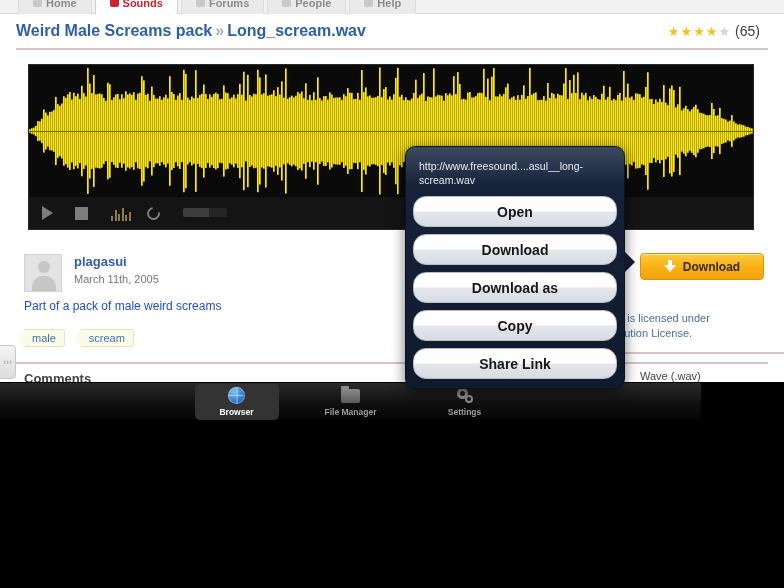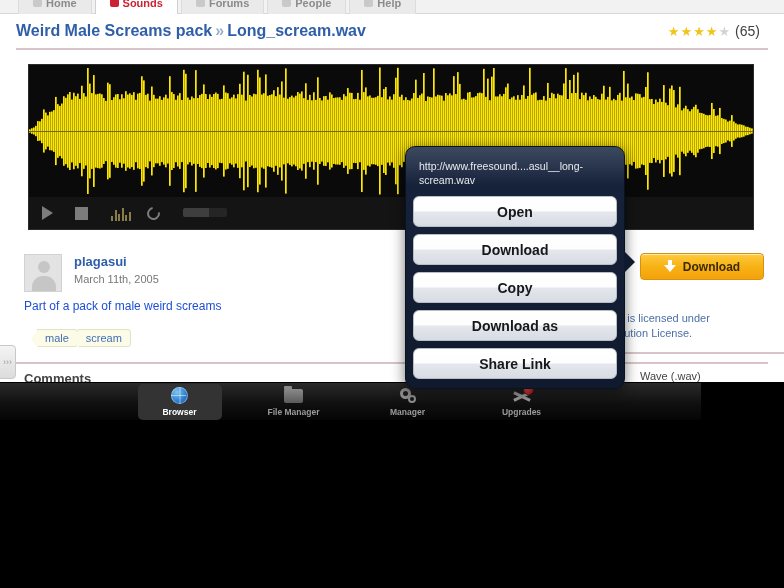--- a/index.html
+++ b/index.html
@@ -101,21 +101,21 @@
   }
   .avatar::after {
     content: ""; position: absolute; left: 7px; top: 21px; width: 24px; height: 16px;
     border-radius: 11px 11px 0 0; background: #c6c6c6;
   }
   .author-name { font-size: 13px; font-weight: bold; color: #2f5fa8; line-height: 16px; }
   .author-date { font-size: 11px; color: #777; margin-top: 3px; }
   .descr { position: absolute; left: 24px; top: 299px; font-size: 12px; color: #1d4ed8; }
 
   
-  .tags { position: absolute; left: 37px; top: 329px; display: flex; gap: 0; }
+  .tags { position: absolute; left: 24px; top: 329px; display: flex; gap: 16px; }
   .tag {
     position: relative; font-size: 11px; color: #3f6fb5; background: #fbfbe8;
     border: 1px solid #e2e2c4; border-radius: 0 3px 3px 0; padding: 2px 8px 2px 7px;
   }
   .tag::before {
     content: ""; position: absolute; left: -7px; top: 0; width: 0; height: 0;
     border-right: 7px solid #fbfbe8;
     border-top: 9px solid transparent; border-bottom: 9px solid transparent;
   }
 
@@ -169,21 +169,21 @@
     width: 0; height: 0; border-top: 11px solid transparent;
     border-bottom: 11px solid transparent; border-left: 11px solid #101a2e;
   }
   .ctx-url {
     color: #e8eaee; font-size: 10.5px; text-align: left; line-height: 14px;
     padding: 4px 6px 9px 6px;
   }
   .ctx-item {
     height: 31px; margin-bottom: 7px;
     background: linear-gradient(180deg,#ffffff 0%,#fdfdfd 48%,#e4e7ec 52%,#d7dce3 100%);
-    border: 1px solid #b9bec6; border-radius: 6px;
+    border: 1px solid #b9bec6; border-radius: 13px;
     display: flex; align-items: center; justify-content: center;
     font-size: 14px; font-weight: bold; color: #16181c;
   }
   .ctx-item:last-child { margin-bottom: 0; }
 
   
   .tabbar {
     position: absolute; left: 0; top: 382px; width: 701px; height: 38px;
     background: linear-gradient(180deg,#2a2a2a 0%,#101010 55%,#050505 100%);
     border-top: 1px solid #000;
@@ -715,22 +715,22 @@
 
     <div class="edge-handle">
       <span>›››</span>
     </div>
   </div>
 
   <div class="ctx">
     <div class="ctx-url">http://www.freesound....asul__long-scream.wav</div>
     <div class="ctx-item">Open</div>
     <div class="ctx-item">Download</div>
+    <div class="ctx-item">Download as</div>
     <div class="ctx-item">Copy</div>
-    <div class="ctx-item">Download as</div>
     <div class="ctx-item">Share Link</div>
   </div>
 
   <div class="tabbar">
     <div class="tb-item sel">
       <div class="tb-ico">
           <div class="ic-globe"></div>
         </div>
       <div class="tb-label">Browser</div>
     </div>
@@ -740,28 +740,18 @@
         </div>
       <div class="tb-label">File Manager</div>
     </div>
     <div class="tb-item">
       <div class="tb-ico">
         <div class="ic-gears">
             <span class="gear g1"></span>
             <span class="gear g2"></span>
           </div>
       </div>
-      <div class="tb-label">Manager</div>
-    </div>
-    <div class="tb-item">
-      <div class="tb-ico">
-        <div class="ic-star">
-          <span class="x1"></span>
-            <span class="x2"></span>
-          <span class="badge"></span>
-        </div>
-      </div>
-      <div class="tb-label">Upgrades</div>
+      <div class="tb-label">Settings</div>
     </div>
   </div>
 
   <div class="below"></div>
 </div>
 
 </body></html>

